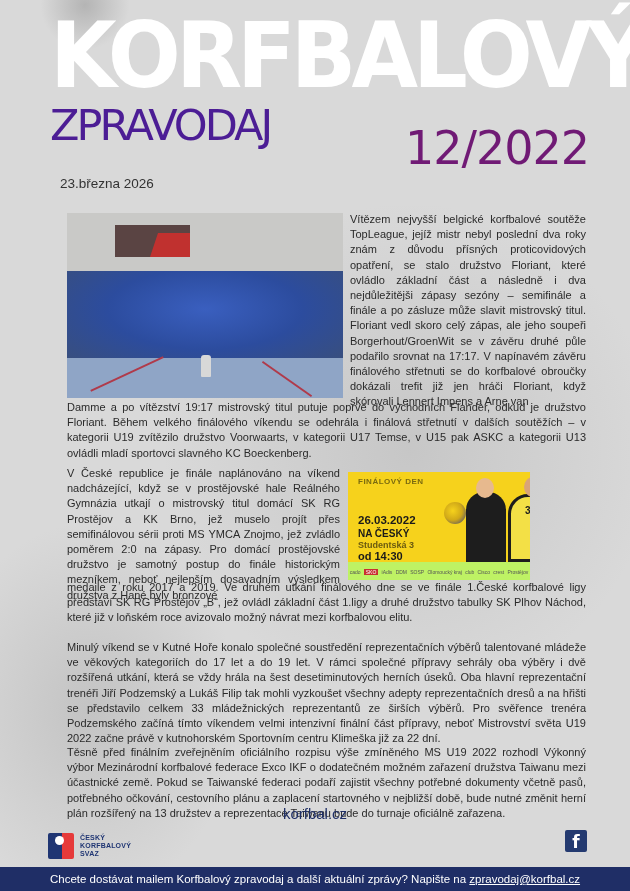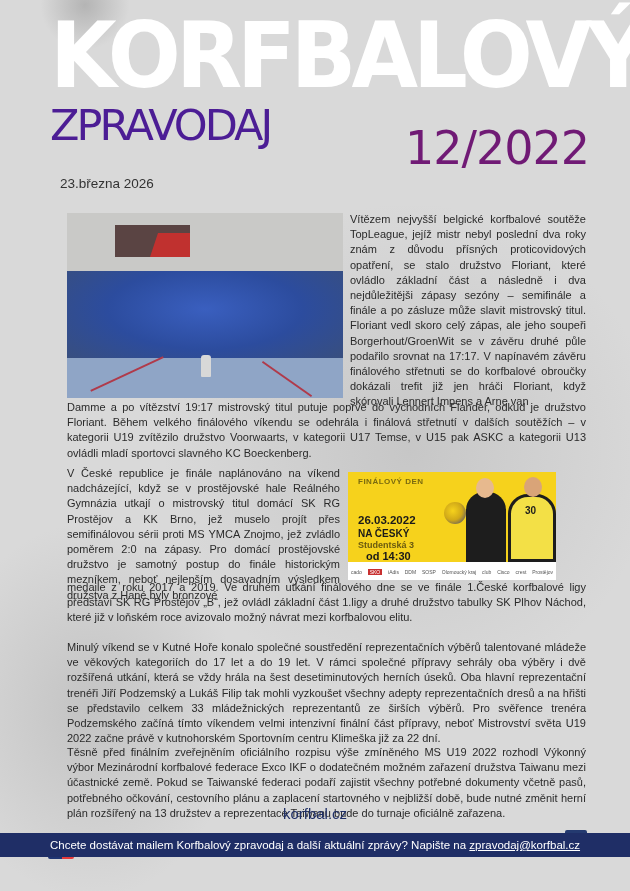--- a/index.html
+++ b/index.html
@@ -47,47 +47,47 @@
   .photo .wall { position: absolute; left: 0; top: 0; width: 100%; height: 70px; background: #c9c9c7; }
   .photo .banner { position: absolute; left: 48px; top: 12px; width: 75px; height: 32px; background: #5a4443; }
   .photo .banner .red { position: absolute; right: 0; top: 8px; width: 40px; height: 24px; background: #c0312f; clip-path: polygon(20% 0,100% 0,100% 100%,0 100%); }
   .photo .crowd { position: absolute; left: 0; top: 58px; width: 100%; height: 95px;
     background: radial-gradient(ellipse at 50% 40%, #3a5fbf 0%, #2c4c9e 50%, #3a4f7a 100%); }
   .photo .floor { position: absolute; left: 0; top: 145px; width: 100%; height: 40px; background: #8fa5c6; }
   .photo .line1 { position: absolute; left: 20px; top: 160px; width: 80px; height: 2px; background: #b03a4a; transform: rotate(-25deg); }
   .photo .line2 { position: absolute; left: 190px; top: 165px; width: 60px; height: 2px; background: #b03a4a; transform: rotate(35deg); }
   .photo .trophy { position: absolute; left: 134px; top: 142px; width: 10px; height: 22px; background: #d8d8d8; border-radius: 3px 3px 1px 1px; }
   .poster {
-    position: absolute; left: 348px; top: 472px; width: 208px; height: 108px;
-    background: #ffffff; overflow: hidden;
+    position: absolute; left: 348px; top: 472px; width: 182px; height: 108px;
+    background: #bef264; overflow: hidden;
   }
   .poster .yellow { position: absolute; left: 0; top: 0; width: 100%; height: 90px; background: #f6d21c; }
   .poster .p-kicker { position: absolute; left: 10px; top: 5px; font-size: 8px; color: #7a6a10; font-weight: bold; letter-spacing: 0.5px; }
   .poster .p-title { position: absolute; left: 10px; top: 17px; font-family: "DejaVu Sans", sans-serif; font-weight: bold; font-size: 20px; color: #1a1a1a; letter-spacing: -0.5px; }
   .poster .p-date { position: absolute; left: 10px; top: 42px; font-weight: bold; font-size: 11.5px; color: #1a1a1a; text-align: right; }
   .poster .p-venue { position: absolute; left: 10px; top: 56px; font-weight: bold; font-size: 10px; color: #1a1a1a; }
   .poster .p-street { position: absolute; left: 10px; top: 68px; font-size: 9px; color: #6a5a10; font-weight: bold; }
-  .poster .p-time { position: absolute; left: 18px; top: 78px; font-weight: bold; font-size: 11px; color: #1a1a1a; }
+  .poster .p-time { position: absolute; left: 10px; top: 78px; font-weight: bold; font-size: 11px; color: #1a1a1a; }
   .poster .player1 { position: absolute; left: 118px; top: 20px; width: 40px; height: 70px; background: #1d1d1d; border-radius: 18px 18px 0 0; }
   .poster .player1 .head { position: absolute; left: 10px; top: -14px; width: 18px; height: 20px; background: #e7b98e; border-radius: 50%; }
   .poster .ball { position: absolute; left: 96px; top: 30px; width: 22px; height: 22px; border-radius: 50%; background: radial-gradient(circle at 40% 40%, #f6d21c 0%, #d0a818 50%, #2a3a8a 100%); }
   .poster .player2 { position: absolute; left: 160px; top: 22px; width: 48px; height: 68px; background: #f3e046; border: 3px solid #1d1d1d; border-radius: 20px 20px 0 0; }
   .poster .player2 .head { position: absolute; left: 13px; top: -20px; width: 18px; height: 20px; background: #d9a478; border-radius: 50%; }
   .poster .player2 .num { position: absolute; left: 14px; top: 8px; font-size: 10px; font-weight: bold; color: #1d1d1d; }
   .poster .sponsors { position: absolute; left: 0; top: 91px; width: 100%; height: 17px; display: flex; justify-content: space-around; align-items: center; }
   .poster .sponsor { font-size: 5px; color: #555; }
   .footer-logo { position: absolute; left: 48px; top: 831px; width: 110px; height: 30px; display: flex; align-items: center; }
   .logo-mark { position: relative; width: 26px; height: 26px; }
   .logo-mark .blue { position: absolute; left: 0; top: 0; width: 14px; height: 26px; background: #1f3573; border-radius: 2px 0 0 2px; }
   .logo-mark .red { position: absolute; left: 14px; top: 0; width: 12px; height: 26px; background: #e63a3a; border-radius: 0 2px 2px 0; }
   .logo-mark .fig { position: absolute; left: 7px; top: 3px; width: 9px; height: 9px; border-radius: 50%; background: #fff; }
   .logo-text { margin-left: 6px; font-size: 7px; line-height: 8px; color: #1f3573; font-weight: bold; letter-spacing: 0.2px; }
   .site-link { position: absolute; left: 0; width: 630px; top: 805px; text-align: center; font-size: 15px; color: #1f2f66; }
   .fb-icon { position: absolute; left: 565px; top: 830px; width: 22px; height: 22px; background: #243a70; border-radius: 2px; color: #fff; font-weight: bold; font-size: 17px; text-align: center; line-height: 24px; font-family: "DejaVu Sans", sans-serif; }
-  .footer-bar { position: absolute; left: 0; top: 833px; width: 630px; height: 24px; background: #1f2e66; color: #ffffff; font-size: 11.5px; text-align: center; line-height: 24px; }
+  .footer-bar { position: absolute; left: 0; top: 867px; width: 630px; height: 24px; background: #1f2e66; color: #ffffff; font-size: 11.5px; text-align: center; line-height: 24px; }
   .footer-bar a { color: #ffffff; text-decoration: underline; }
 </style>
 </head>
 <body>
 
 <div class="bg-shadow" style="left:40px;top:-40px;width:90px;height:90px;"></div>
 <div class="bg-shadow" style="left:160px;top:200px;width:500px;height:500px;opacity:0.5;"></div>
 <div class="bg-shadow" style="left:-60px;top:520px;width:300px;height:380px;opacity:0.6;"></div>
 
 <div class="masthead-title">KORFBALOVÝ</div>

